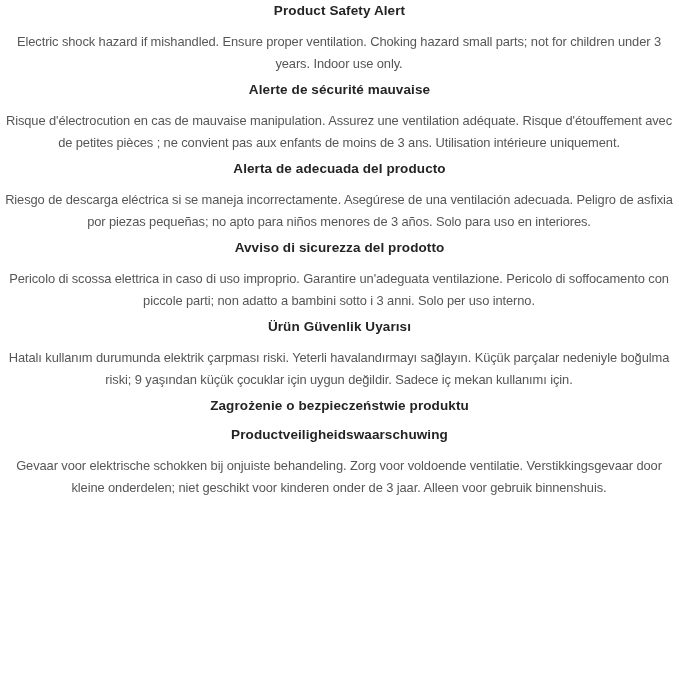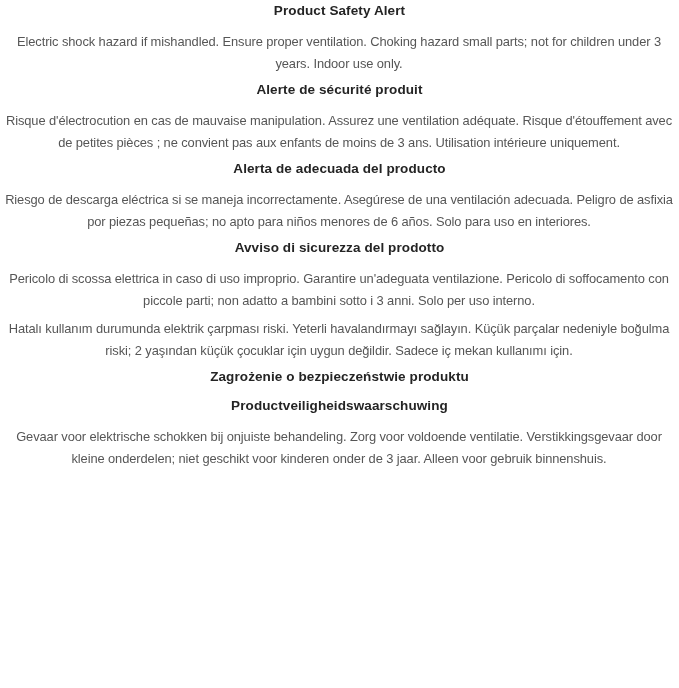--- a/index.html
+++ b/index.html
@@ -47,37 +47,38 @@
 
 <div class="page">
 
   <section class="sec">
     <h2>Product Safety Alert</h2>
     <p>Electric shock hazard if mishandled. Ensure proper ventilation. Choking hazard small parts; not for children under 3 years. Indoor use only.</p>
   </section>
 
 
   <section class="sec">
-    <h2>Alerte de sécurité produit</h2>
+    <h2>Alerte de sécurité mauvaise</h2>
     <p>Risque d'électrocution en cas de mauvaise manipulation. Assurez une ventilation adéquate. Risque d'étouffement avec de petites pièces ; ne convient pas aux enfants de moins de 3 ans. Utilisation intérieure uniquement.</p>
   </section>
 
   <section class="sec">
     <h2>Alerta de adecuada del producto</h2>
-    <p>Riesgo de descarga eléctrica si se maneja incorrectamente. Asegúrese de una ventilación adecuada. Peligro de asfixia por piezas pequeñas; no apto para niños menores de 6 años. Solo para uso en interiores.</p>
+    <p>Riesgo de descarga eléctrica si se maneja incorrectamente. Asegúrese de una ventilación adecuada. Peligro de asfixia por piezas pequeñas; no apto para niños menores de 3 años. Solo para uso en interiores.</p>
   </section>
 
   <section class="sec">
     <h2>Avviso di sicurezza del prodotto</h2>
     <p>Pericolo di scossa elettrica in caso di uso improprio. Garantire un'adeguata ventilazione. Pericolo di soffocamento con piccole parti; non adatto a bambini sotto i 3 anni. Solo per uso interno.</p>
   </section>
 
 
   <section class="sec">
-    <p>Hatalı kullanım durumunda elektrik çarpması riski. Yeterli havalandırmayı sağlayın. Küçük parçalar nedeniyle boğulma riski; 2 yaşından küçük çocuklar için uygun değildir. Sadece iç mekan kullanımı için.</p>
+    <h2>Ürün Güvenlik Uyarısı</h2>
+    <p>Hatalı kullanım durumunda elektrik çarpması riski. Yeterli havalandırmayı sağlayın. Küçük parçalar nedeniyle boğulma riski; 9 yaşından küçük çocuklar için uygun değildir. Sadece iç mekan kullanımı için.</p>
   </section>
 
   <section class="sec">
     <h2>Zagrożenie o bezpieczeństwie produktu</h2>
   </section>
 
   <section class="sec">
     <h2>Productveiligheidswaarschuwing</h2>
     <p>Gevaar voor elektrische schokken bij onjuiste behandeling. Zorg voor voldoende ventilatie. Verstikkingsgevaar door kleine onderdelen; niet geschikt voor kinderen onder de 3 jaar. Alleen voor gebruik binnenshuis.</p>
   </section>

